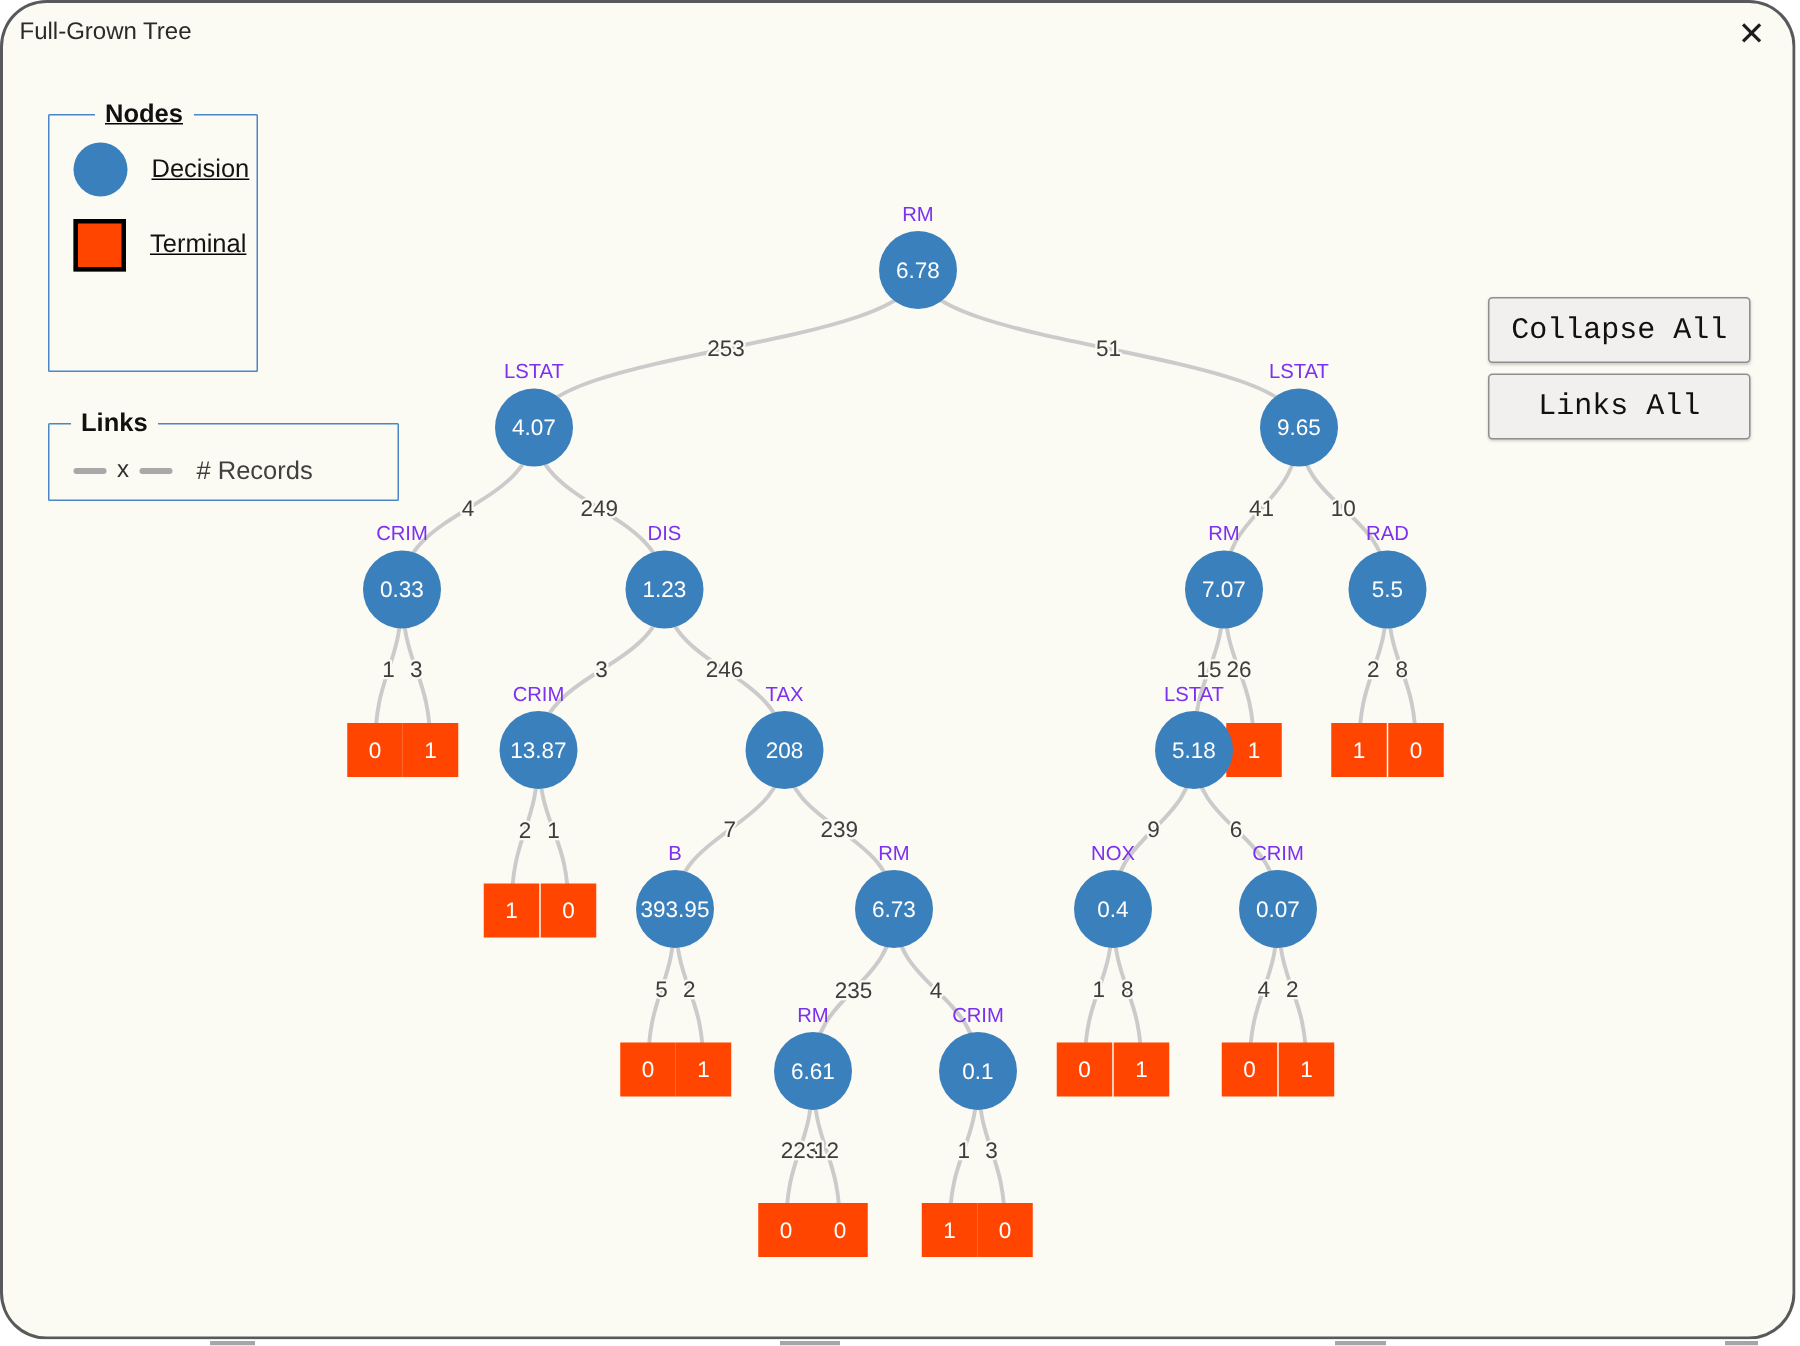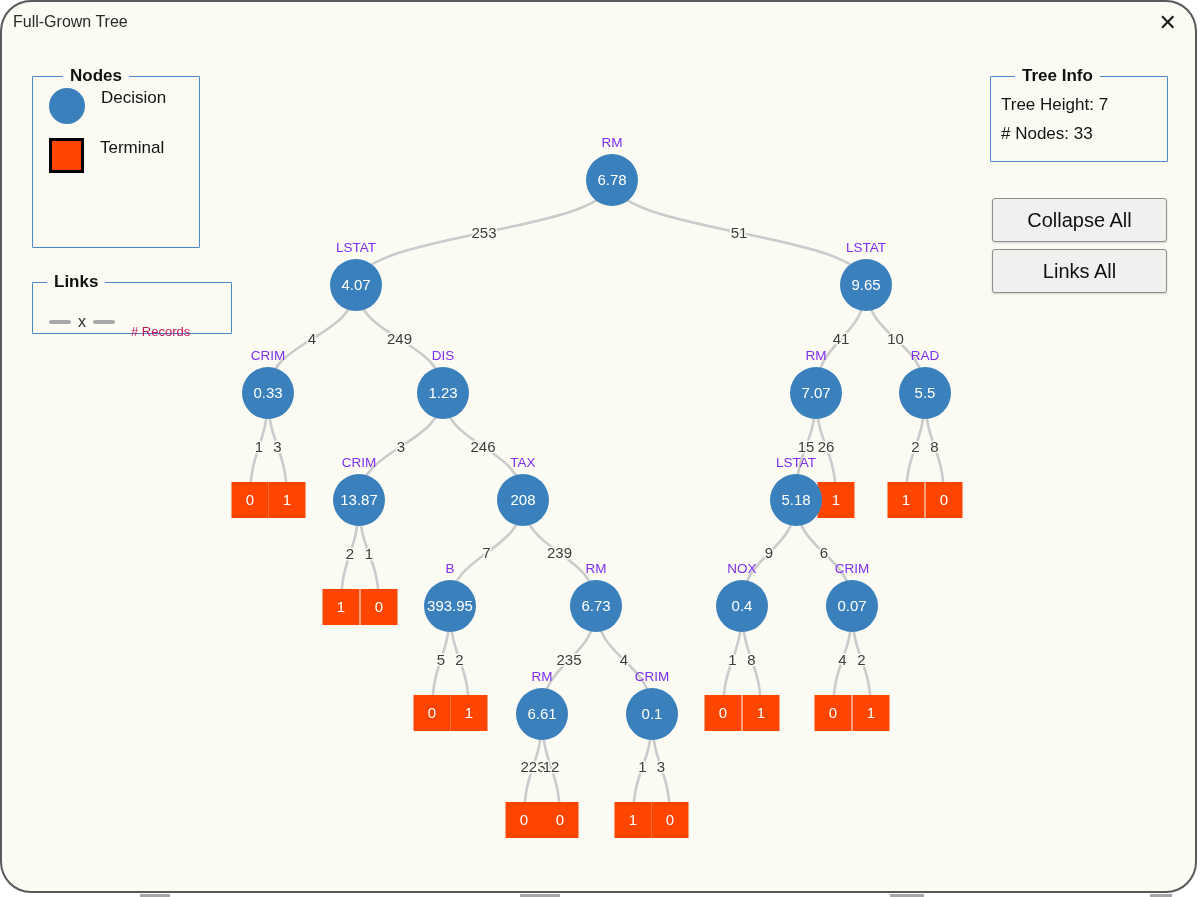--- a/index.html
+++ b/index.html
@@ -25,39 +25,39 @@
     position:absolute;right:16px;top:8px;font-size:22px;font-weight:200;
     color:#1c1c1c;cursor:pointer;line-height:1;padding:4px;
   }
   fieldset{
     position:absolute;border:1.5px solid var(--accent);margin:0;padding:0;
     background:transparent;border-radius:1px;
   }
   legend{
     font-weight:bold;font-size:17px;color:#111;margin-left:14px;padding:0 7px;
   }
-  #nodes-legend{left:32px;top:66px;width:168px;height:182px;padding:2px 0 0 16px;}
-  .legend-row{display:flex;align-items:flex-start;height:50px;}
+  #nodes-legend{left:32px;top:66px;width:140px;height:182px;padding:2px 0 0 16px;text-decoration:underline;}
+  .legend-row{display:flex;align-items:center;height:50px;}
   .swatch{flex:0 0 auto;margin-right:16px;}
   .swatch.circle{width:36px;height:36px;border-radius:50%;background:var(--decision);}
   .swatch.square{width:35px;height:35px;background:var(--terminal);}
   .swatch.square-bordered{width:35px;height:35px;background:var(--terminal);border:3.5px solid #000;}
   .legend-label{font-size:17px;color:#141414;}
-  #links-legend{left:32px;top:272px;width:200px;height:62px;}
+  #links-legend{left:32px;top:272px;width:234px;height:62px;}
   .links-row{display:flex;align-items:center;padding:12px 0 0 16px;}
   .dash{width:22px;height:4px;background:#a8a8a8;border-radius:2px;}
   .x-label{font-size:16px;color:#2e2e2e;margin:0 7px;}
-  .records-label{font-size:13px;color:#be185d;margin-left:16px;margin-top:20px;}
+  .records-label{font-size:17px;color:#404040;margin-left:16px;}
   #tree-info{left:990px;top:66px;width:178px;height:96px;padding:0 0 0 10px;}
   .info-line{font-size:17px;color:#141414;margin-top:9px;}
   .btn-stack{position:absolute;left:992px;top:198px;width:175px;}
   .btn{
     display:block;width:175px;height:44px;margin-bottom:7px;
     background:#f1f0ee;border:1px solid #8f8f8f;border-radius:3px;
-    font-size:20px;color:#111;font-family:Liberation Sans, sans-serif;cursor:pointer;
+    font-size:20px;color:#111;font-family:Liberation Mono, monospace;cursor:pointer;
     box-shadow:0 1px 2px rgba(0,0,0,.18);
   }
   #tree-svg{position:absolute;left:0;top:0;}
   .link{fill:none;stroke:var(--link);stroke-width:2.6px;}
   .edge-label{
     font-size:15px;fill:var(--edge-text);text-anchor:middle;
     paint-order:stroke;stroke:var(--bg);stroke-width:3px;stroke-linejoin:round;
   }
   .dec{fill:var(--decision);}
   .term{fill:var(--terminal);}
@@ -310,25 +310,20 @@
   <fieldset id="links-legend">
     <legend>Links</legend>
     <div class="links-row">
       <span class="dash"></span>
       <span class="x-label">x</span>
       <span class="dash"></span>
       <span class="records-label"># Records</span>
     </div>
   </fieldset>
 
-  <fieldset id="tree-info">
-    <legend>Tree Info</legend>
-    <div class="info-line">Tree Height: 7</div>
-    <div class="info-line"># Nodes: 33</div>
-  </fieldset>
 
   <div class="btn-stack">
     <button class="btn">Collapse All</button>
     <button class="btn">Links All</button>
   </div>
 
 </div>
 
 <div class="under-sliver">
   <span class="smudge" style="left:140px;width:30px;"></span>

